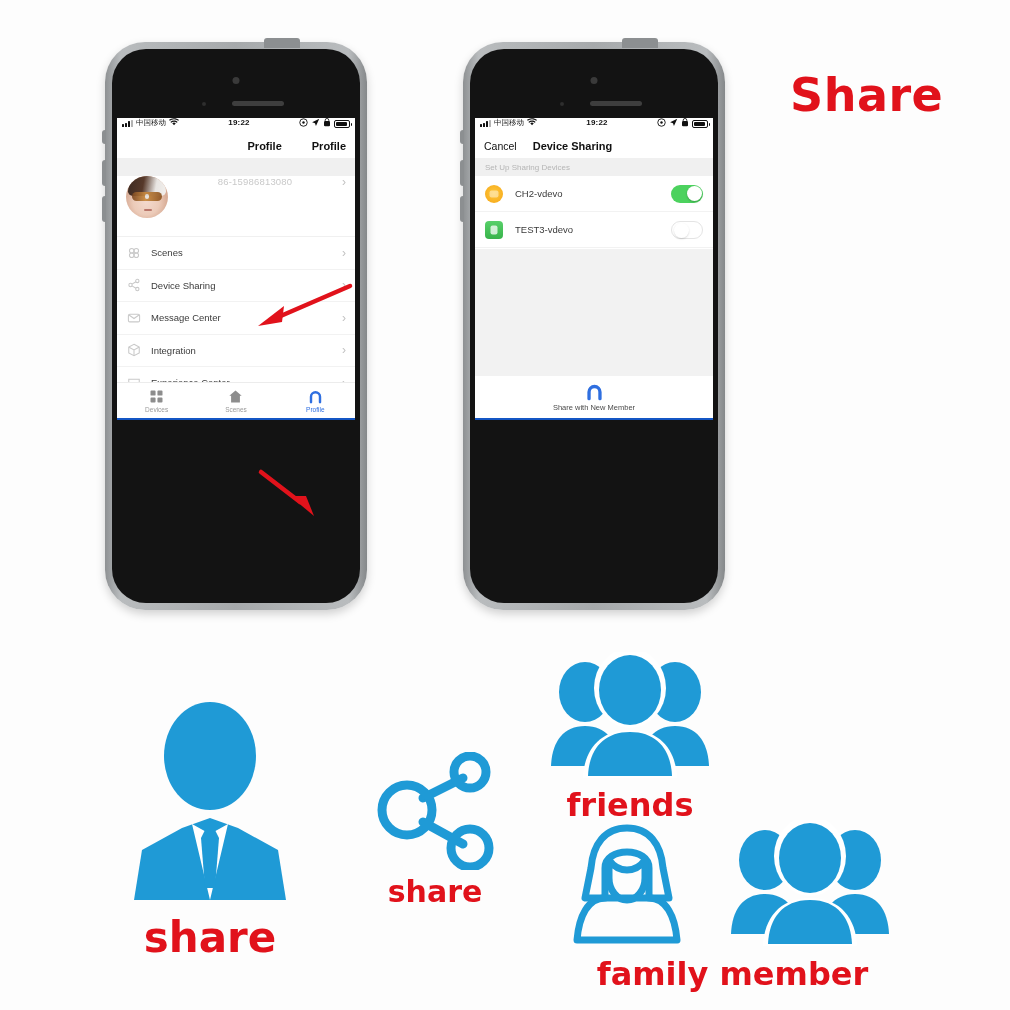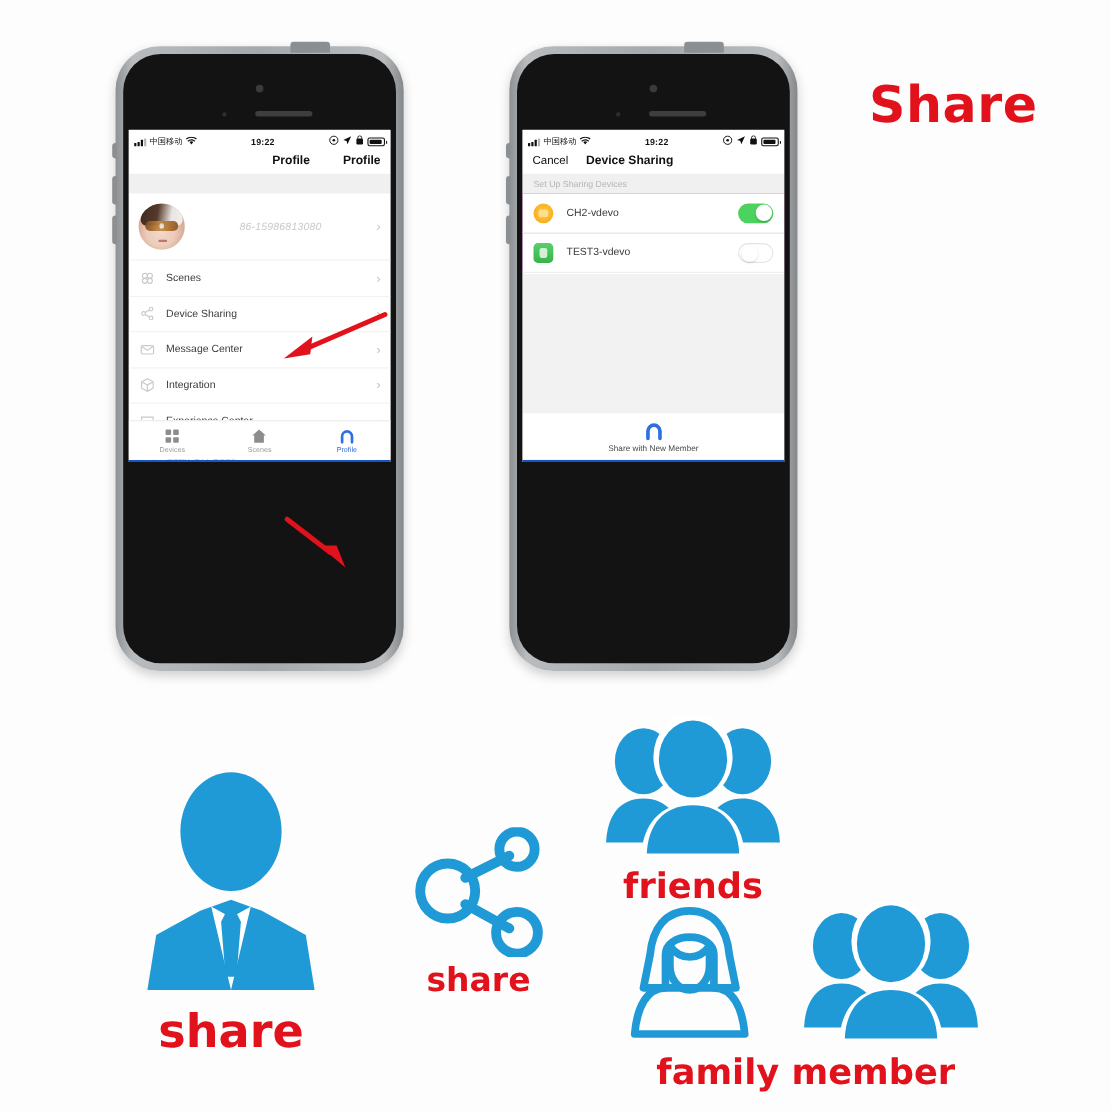--- a/index.html
+++ b/index.html
@@ -91,21 +91,21 @@
     height: 300px;
     background: #ffffff;
     overflow: hidden;
     border-bottom: 2px solid #1456c4;
   }
 
   
   .statusbar {
     height: 16px;
     display: flex;
-    align-items: flex-end;
+    align-items: flex-start;
     padding: 0 5px;
     font-size: 8px;
     color: #111;
     font-weight: bold;
     background: #fff;
   }
   .sb-left { display: flex; align-items: center; gap: 3px; }
   .sb-center { flex: 1; text-align: center; letter-spacing: .2px; }
   .sb-right { display: flex; align-items: center; gap: 3px; }
   .sig-bars { display: flex; align-items: flex-end; gap: 1px; height: 8px; }
@@ -157,24 +157,22 @@
     padding-left: 10px;
     font-size: 8px;
     color: #b5b5b5;
   }
 
   
   .profile-card {
     height: 60px;
     background: #fff;
     display: flex;
-    align-items: center;
     padding: 0 9px;
     border-bottom: 1px solid #f0f0f0;
-    font-style: italic;
   }
   .avatar {
     width: 42px; height: 42px;
     border-radius: 50%;
     overflow: hidden;
     flex: 0 0 auto;
     background: radial-gradient(circle at 48% 62%, #f3d9cd 0%, #eccbb9 38%, #d9ae98 60%, #c89a82 100%);
     position: relative;
   }
   .av-hair {

